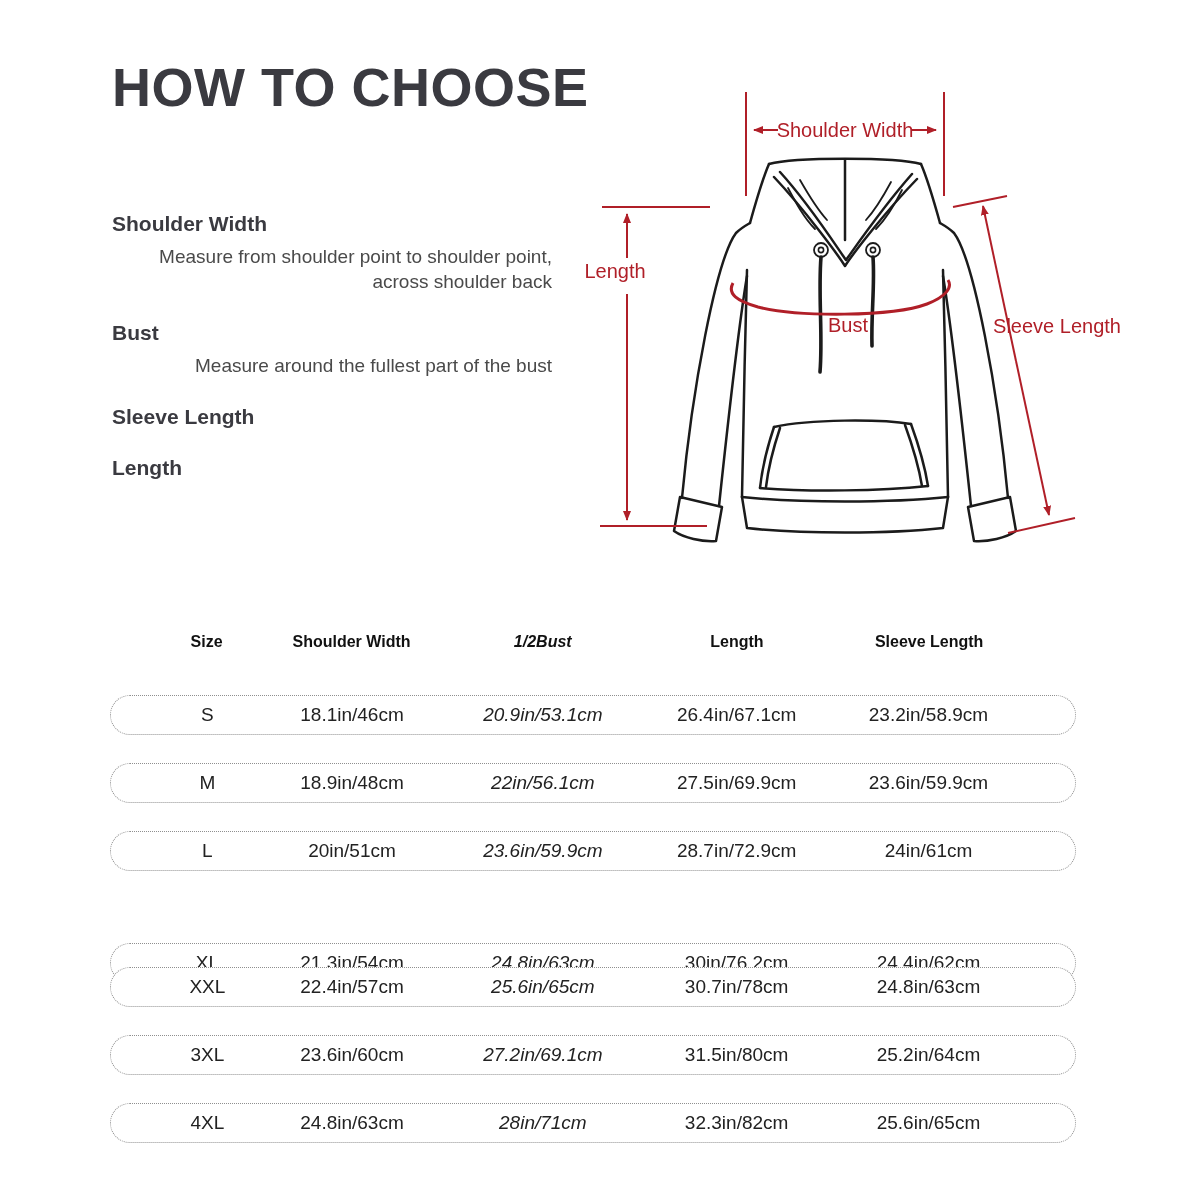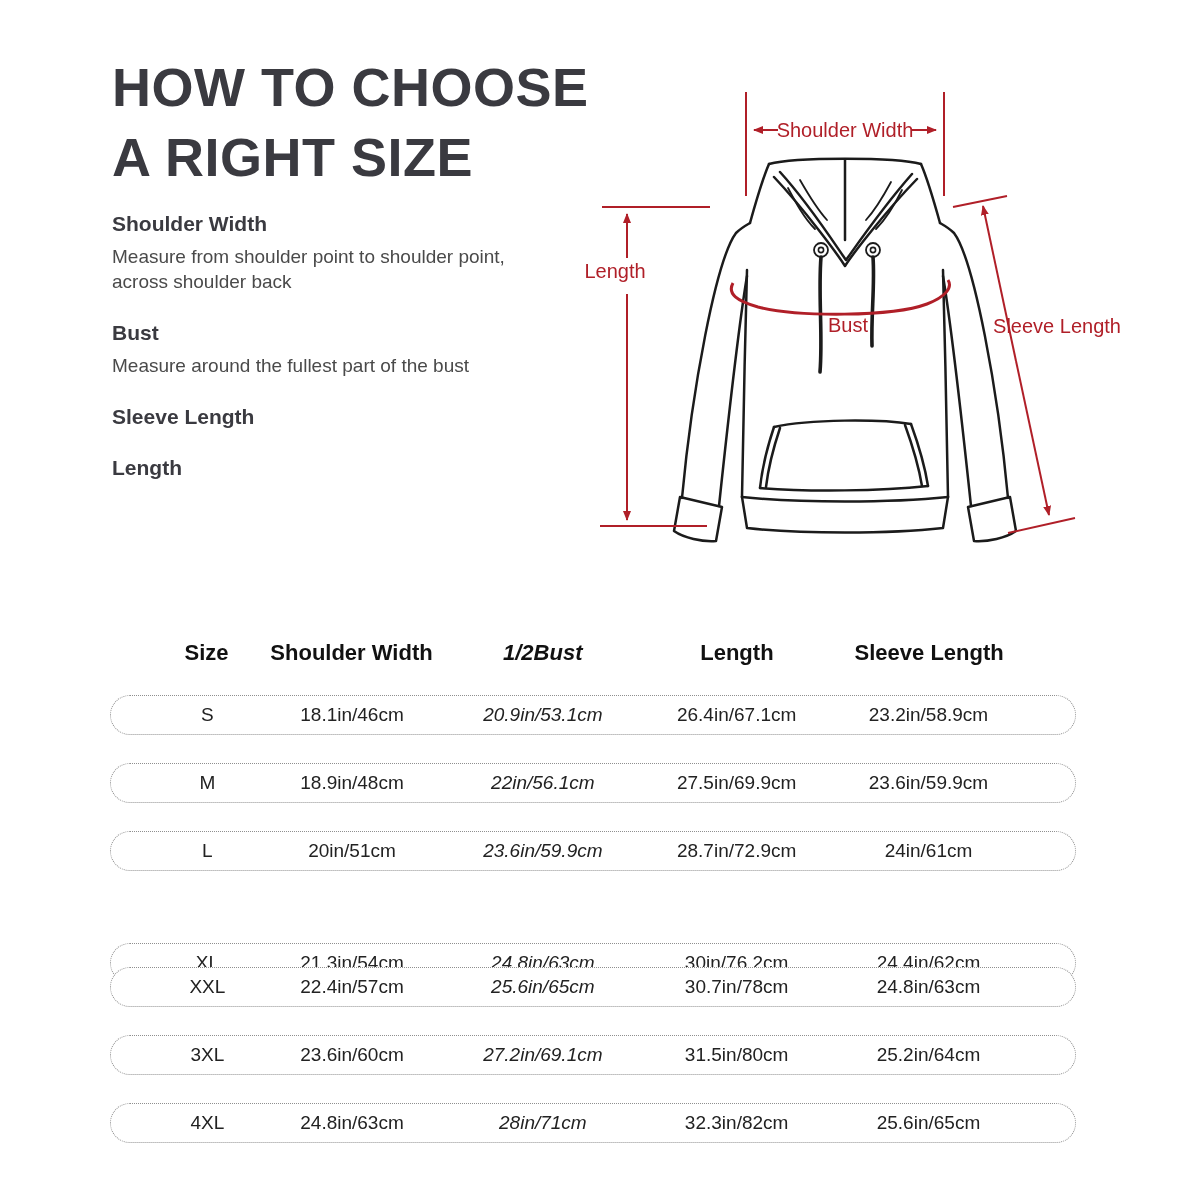--- a/index.html
+++ b/index.html
@@ -8,47 +8,46 @@
 
   
   .title{position:absolute;left:112px;top:52px;
          font-size:54px;line-height:70px;font-weight:bold;
          letter-spacing:0.5px;color:#3a3a40;}
 
   
   .defs{position:absolute;left:112px;top:212px;width:440px;}
   .def-block{margin-bottom:27px;}
   .def-term{font-size:21px;font-weight:bold;color:#3a3a40;margin-bottom:8px;}
-  .def-desc{font-size:19px;color:#4a4a4a;line-height:25px;}
+  .def-desc{font-size:19px;color:#4a4a4a;line-height:25px;text-align:right;}
 
   
   .diagram{position:absolute;left:570px;top:70px;width:580px;height:510px;}
   .diagram svg{display:block;width:100%;height:100%;}
   .ann-text{font-family:"Liberation Sans","DejaVu Sans",sans-serif;font-size:20px;}
 
   
   .tbl-header{position:absolute;left:110px;top:628px;width:966px;height:30px;}
-  .tbl-header .hcell{position:absolute;top:12px;transform:translateX(-50%);
-                     font-size:22px;font-weight:bold;color:#111;white-space:nowrap;}
+  .tbl-header .hcell{position:absolute;top:5px;transform:translateX(-50%);
+                     font-size:16px;font-weight:bold;color:#111;white-space:nowrap;}
   .pill{position:absolute;left:110px;width:966px;height:40px;
         border:1px dotted #8f8f8f;border-radius:21px;box-sizing:border-box;background:#fff;}
   .pill .cell{position:absolute;top:50%;transform:translate(-50%,-50%);
               font-size:19px;color:#222;white-space:nowrap;}
   .c1{left:10%;} .c2{left:25%;} .c3{left:44.8%;font-style:italic;} .c4{left:64.9%;} .c5{left:84.8%;}
   .r0{top:695px;} .r1{top:763px;} .r2{top:831px;} .r3{top:943px;}
   .r4{top:967px;} .r5{top:1035px;text-align:center;} .r6{top:1103px;}
 </style>
 </head>
 <body>
 
 <div class="page">
 
   <div class="title">
     <div>HOW TO CHOOSE</div>
-    <div>A RIGHT SIZE</div>
   </div>
 
   <div class="defs">
     <div class="def-block">
       <div class="def-term">Shoulder Width</div>
       <div class="def-desc">Measure from shoulder point to shoulder point, across shoulder back</div>
     </div>
     <div class="def-block">
       <div class="def-term">Bust</div>
       <div class="def-desc">Measure around the fullest part of the bust</div>

